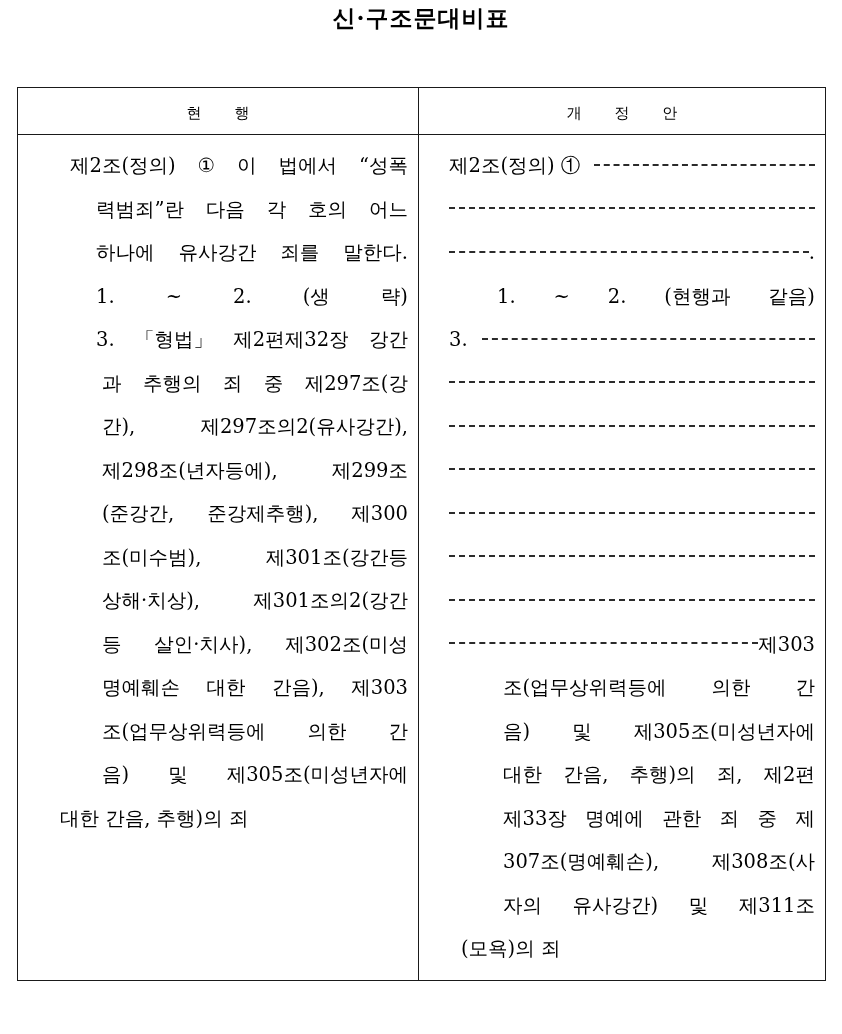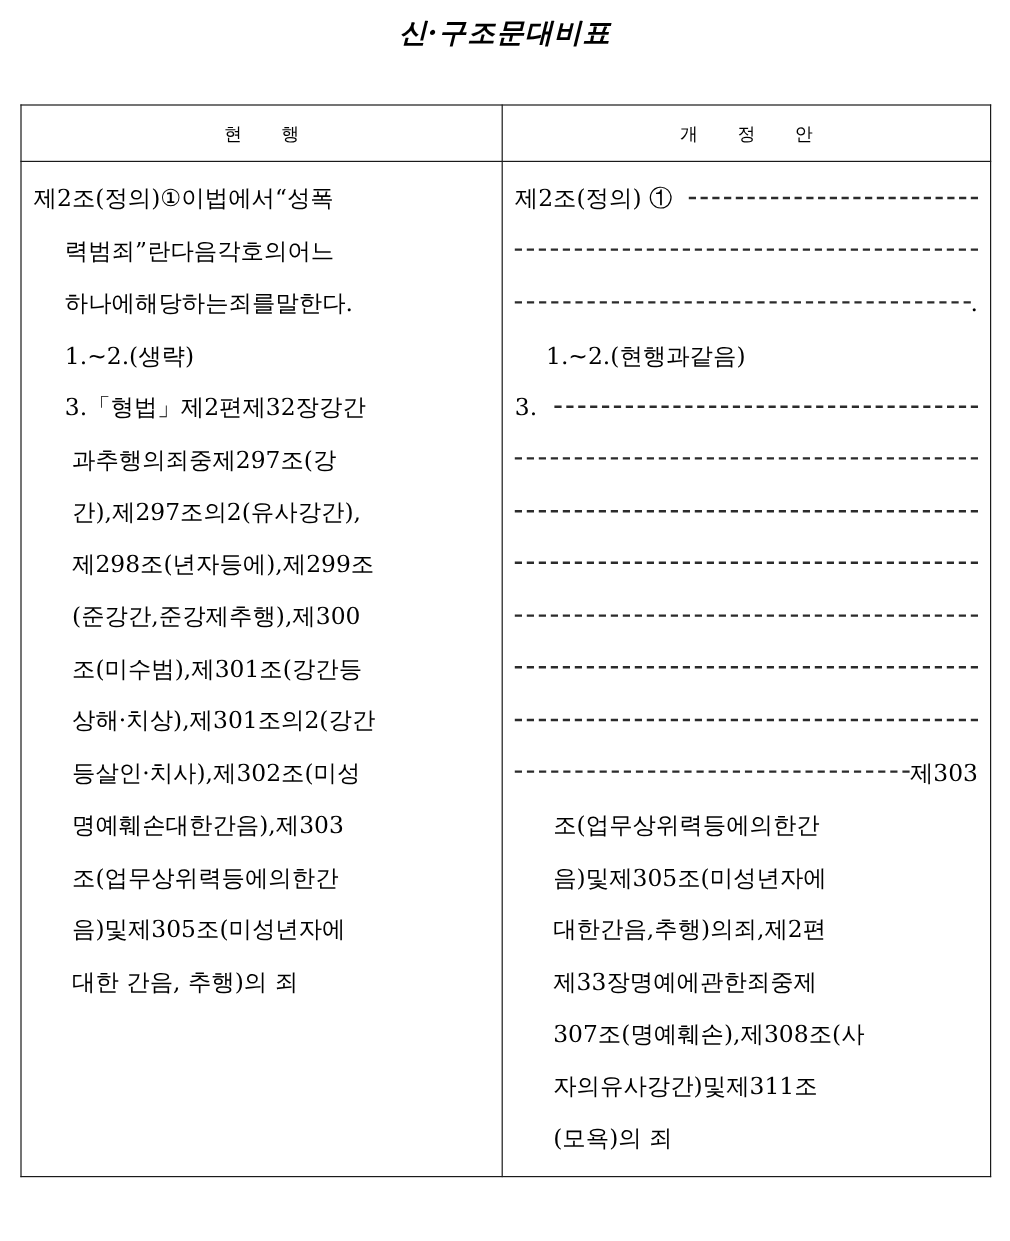--- a/index.html
+++ b/index.html
@@ -15,24 +15,23 @@
     overflow: hidden;
     position: relative;
   }
 
   .page-title {
     text-align: center;
     font-size: 23px;
     font-weight: bold;
     letter-spacing: 1px;
     margin: 0;
-    padding-top: 14px;
+    padding-top: 4px;
     line-height: 1.25;
     font-family: "DejaVu Serif", "Liberation Serif", serif;
-    font-style: italic;
   }
 
   .comparison-table {
     position: absolute;
     left: 17px;
     top: 87px;
     width: 808px;
     border-collapse: collapse;
     table-layout: fixed;
   }
@@ -75,21 +74,22 @@
     height: 43.5px;
     white-space: nowrap;
     letter-spacing: 0;
     display: flex;
     align-items: baseline;
   }
 
   
   .ln.just {
     display: flex;
-    justify-content: flex-start;
+    justify-content: space-between;
+    margin-left: 42px;
   }
   .ln.just.ind   { padding-left: 26px; }
   .ln.just.ind2  { padding-left: 32px; }
 
   .ln.ind  { padding-left: 26px; }
   .ln.ind2 { padding-left: 32px; }
 
   .tok { white-space: nowrap; }
 
   
@@ -112,20 +112,21 @@
     position: absolute;
     left: 0; right: 0; top: 0;
     border-top: 2.2px dashed #2b2b2b;
   }
 
   .dash-line {
     display: flex;
     align-items: center;
     height: 43.5px;
     line-height: 43.5px;
+    margin-left: 20px;
   }
   .dash-line .lead { flex: 0 0 auto; white-space: nowrap; }
   .dash-line .trail { flex: 0 0 auto; white-space: nowrap; font-size: 19.5px; }
 
   .num-label {
     flex: 0 0 auto;
     white-space: nowrap;
     font-size: 19.5px;
   }
   .spacer-14 { width: 14px; flex: 0 0 auto; }
@@ -163,21 +164,21 @@
             </div>
             <div class="ln just ind">
               <span class="tok">력범죄”란</span>
               <span class="tok">다음</span>
               <span class="tok">각</span>
               <span class="tok">호의</span>
               <span class="tok">어느</span>
             </div>
             <div class="ln just ind">
               <span class="tok">하나에</span>
-              <span class="tok">해당하는</span>
+              <span class="tok">유사강간</span>
               <span class="tok">죄를</span>
               <span class="tok">말한다.</span>
             </div>
             <div class="ln just ind">
               <span class="tok">1.</span>
               <span class="tok">~</span>
               <span class="tok">2.</span>
               <span class="tok">(생</span>
               <span class="tok">략)</span>
             </div>

